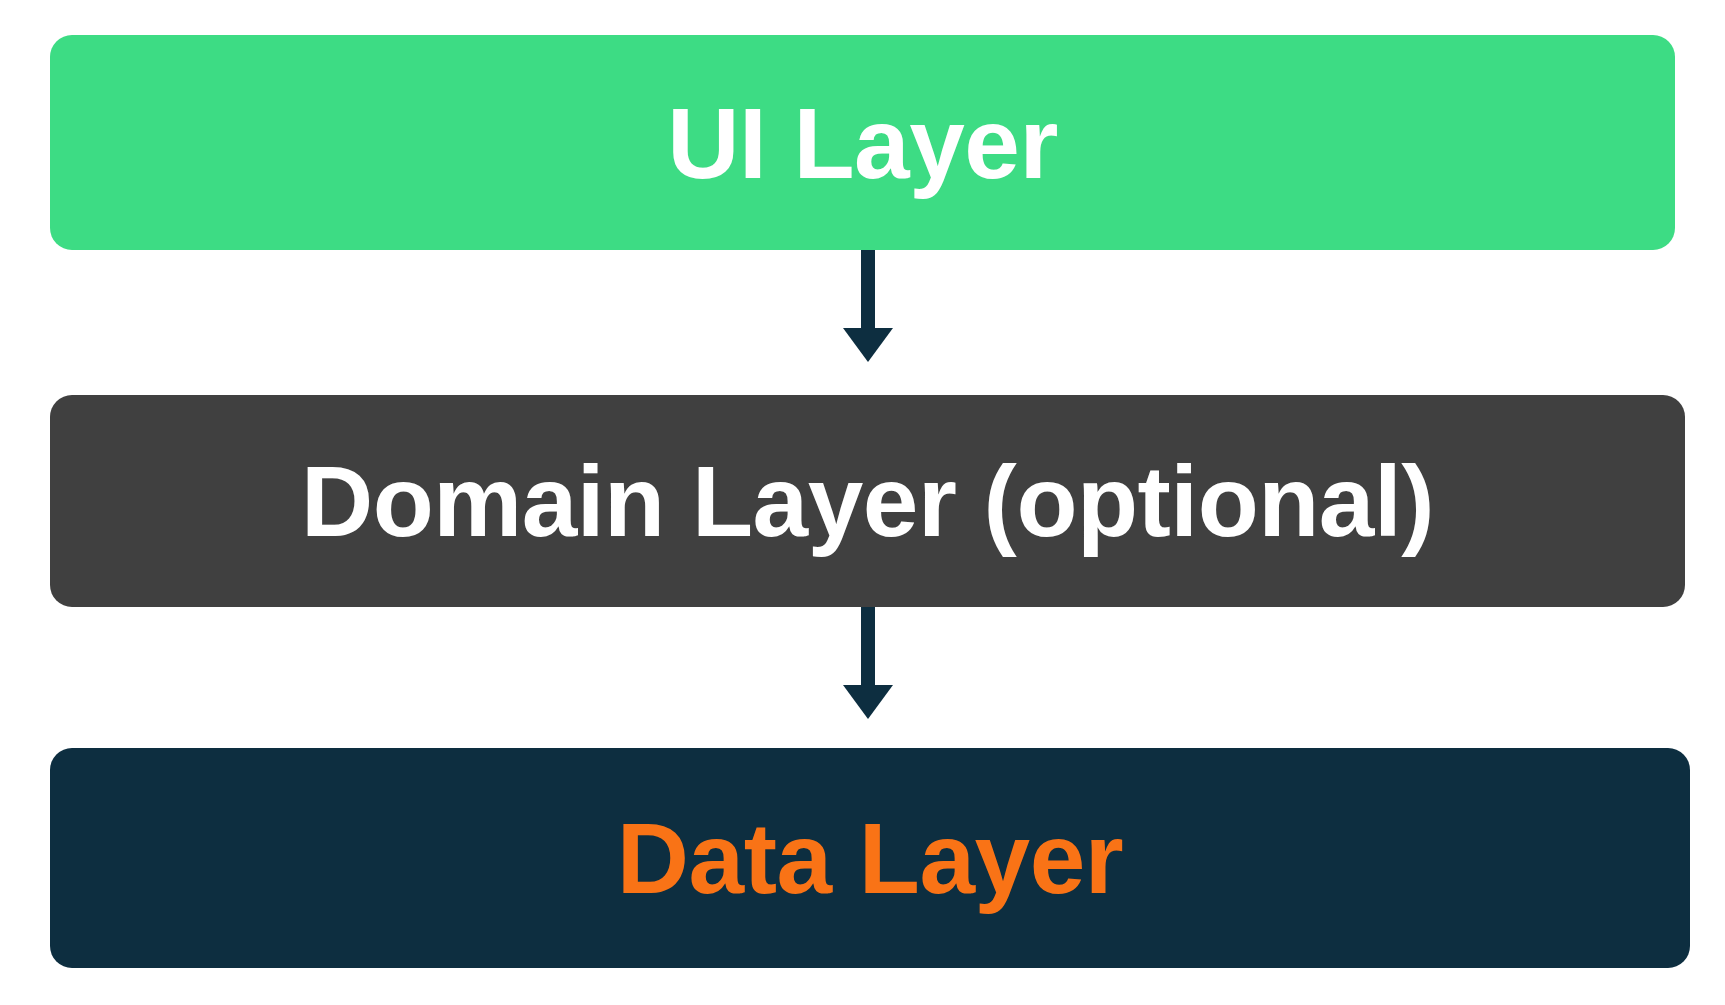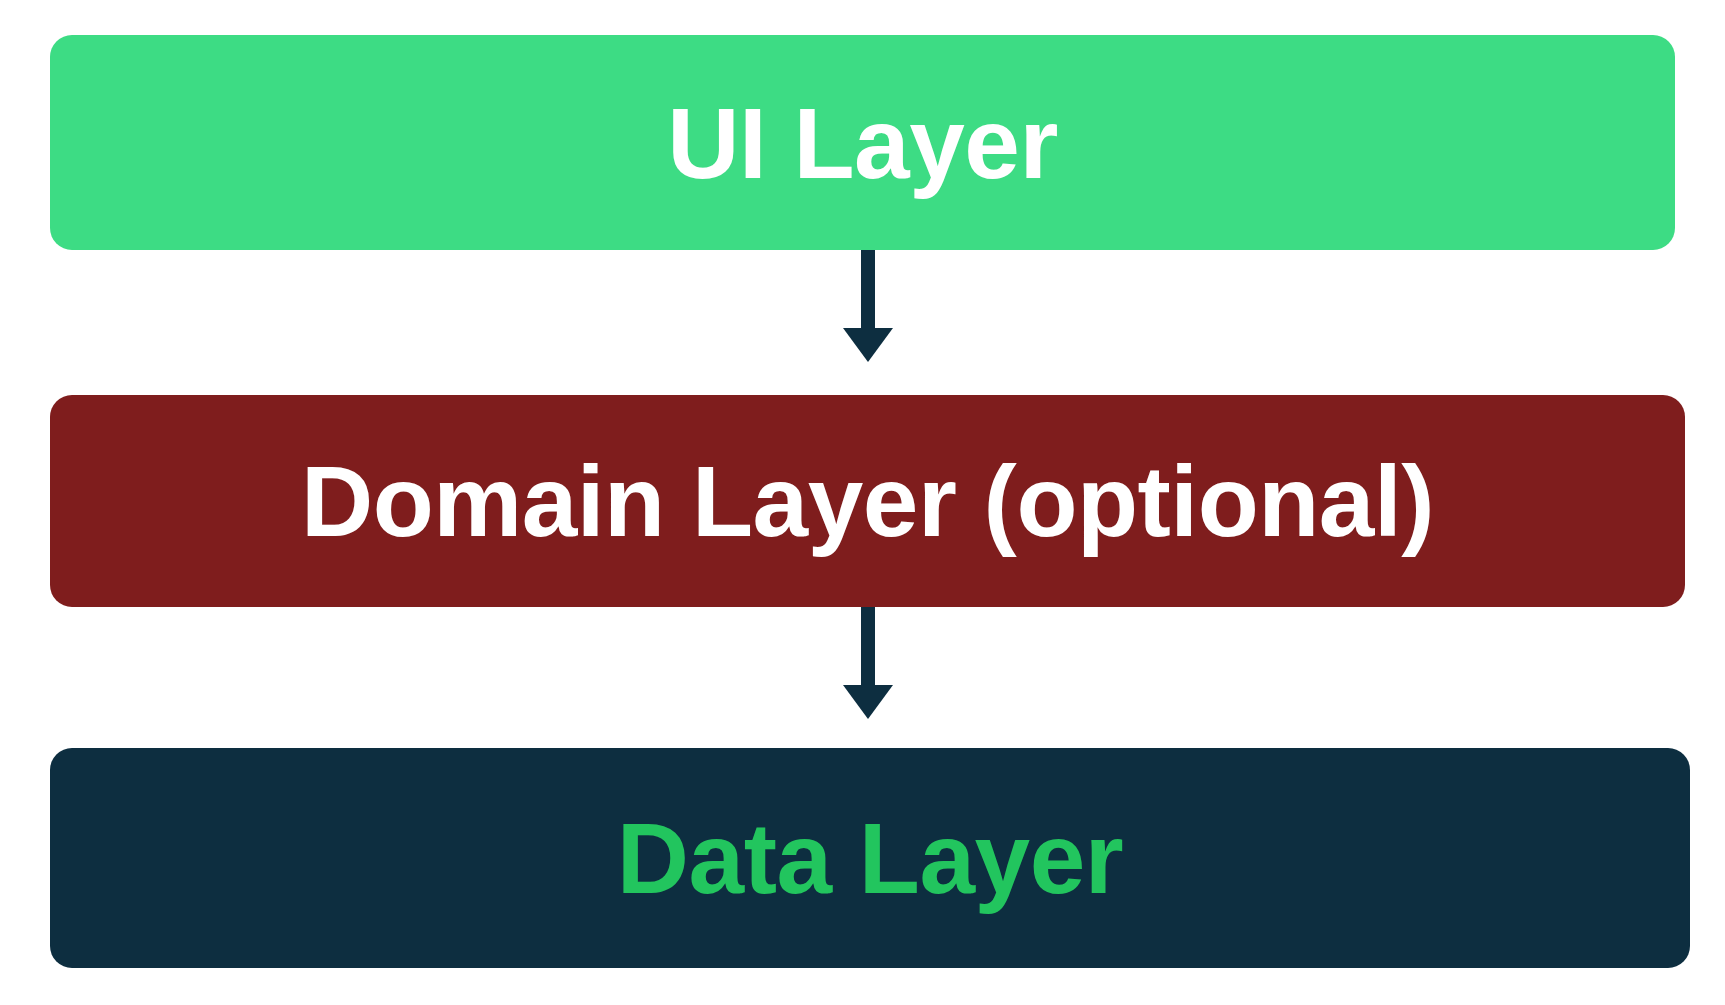--- a/index.html
+++ b/index.html
@@ -77,26 +77,26 @@
 
   <div class="layer-box" id="box-ui-layer" style="background: rgb(61, 220, 132);">
     <span class="layer-label" style="color: rgb(255, 255, 255);">UI Layer</span>
   </div>
 
   <svg class="connector-arrow" viewBox="0 0 1725 1005" aria-hidden="true">
     <line x1="868" y1="250" x2="868" y2="332" stroke="#0D2E40" stroke-width="14"></line>
     <polygon points="843,328 893,328 868,362" fill="#0D2E40"></polygon>
   </svg>
 
-  <div class="layer-box" id="box-domain-layer" style="background: #7f1d1d;">
+  <div class="layer-box" id="box-domain-layer" style="background: #404040;">
     <span class="layer-label" style="color: rgb(255, 255, 255);">Domain Layer (optional)</span>
   </div>
 
   <svg class="connector-arrow" viewBox="0 0 1725 1005" aria-hidden="true">
     <line x1="868" y1="607" x2="868" y2="689" stroke="#0D2E40" stroke-width="14"></line>
     <polygon points="843,685 893,685 868,719" fill="#0D2E40"></polygon>
   </svg>
 
   <div class="layer-box" id="box-data-layer" style="background: rgb(13, 46, 64);">
-    <span class="layer-label" style="color: #22c55e;">Data Layer</span>
+    <span class="layer-label" style="color: #f97316;">Data Layer</span>
   </div>
 
 </div>
 
 </body></html>

